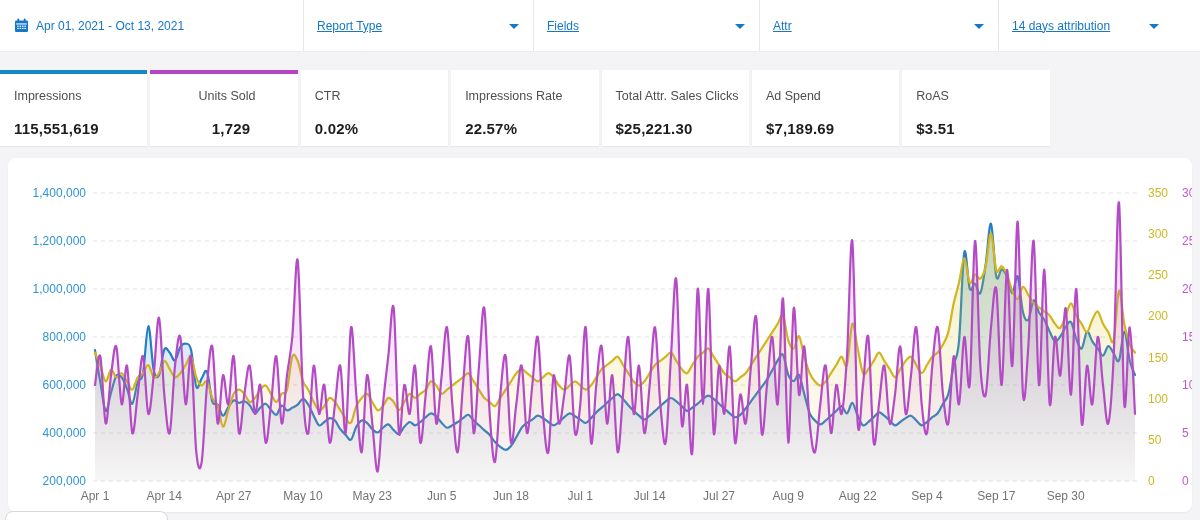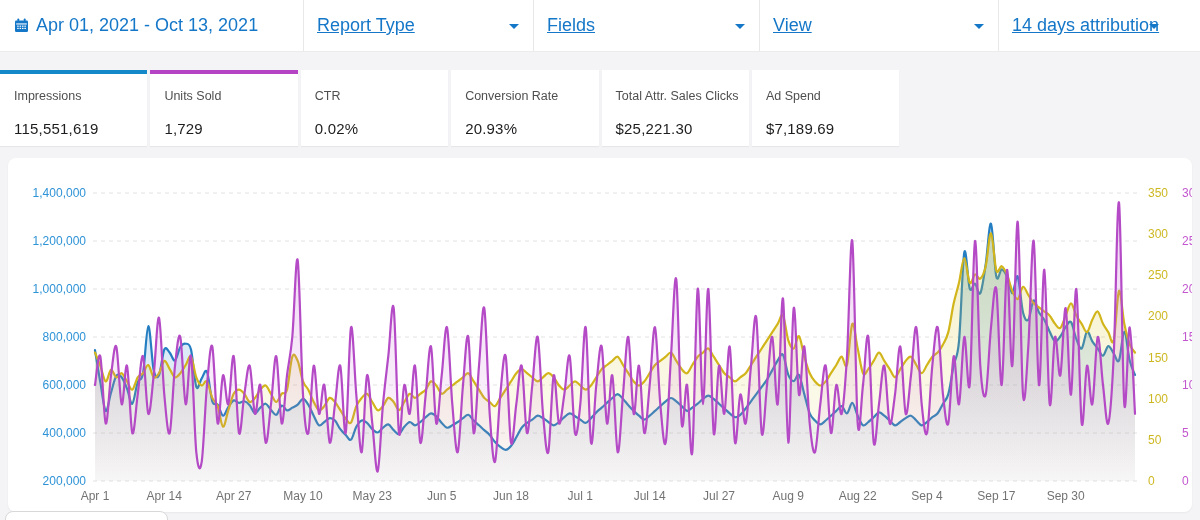--- a/index.html
+++ b/index.html
@@ -3,38 +3,38 @@
 <meta charset="utf-8">
 <style>
   * { margin:0; padding:0; box-sizing:border-box; }
   html,body { width:1200px; height:520px; overflow:hidden;
     font-family:"Liberation Sans", sans-serif; background:#f4f4f6; }
 
   
   .toolbar { position:absolute; left:0; top:0; width:1200px; height:52px;
     background:#ffffff; display:flex; border-bottom:1px solid #ececec; }
   .tb-sec { height:100%; display:flex; align-items:center; position:relative;
-    color:#1577c8; font-size:18px; }
+    color:#1577c8; font-size:12px; }
   .tb-sec + .tb-sec { border-left:1px solid #e8e8e8;text-decoration:underline; }
   .tb-date { width:303px; padding-left:14px; }
   .tb-dd { cursor:pointer; }
   .tb-dd .dd-label { padding-left:13px; }
   .caret { position:absolute; right:14px; top:50%; margin-top:-2px;
     width:0; height:0; border-left:5px solid transparent;
     border-right:5px solid transparent; border-top:5px solid #1577c8; }
   .cal-icon { margin-right:7px; flex:0 0 auto; }
 
   
   .metrics { position:absolute; left:0; top:70px; width:1200px; height:76px;
     display:grid; grid-template-columns:repeat(8,1fr); grid-gap:3px; }
   .mcard { background:#ffffff; border-top:4px solid transparent;
     padding:15px 0 0 14px; box-shadow:0 1px 1px rgba(0,0,0,0.05); }
   .mcard .mlabel { font-size:12.5px; color:#4f4f4f; line-height:15px;
     height:31px; padding-right:8px; }
-  .mcard .mvalue { font-size:15px; font-weight:normal; color:#1d1d1f;
+  .mcard .mvalue { font-size:15px; font-weight:bold; color:#1d1d1f;
     letter-spacing:.2px; }
 
   
   .chart-card { position:absolute; left:8px; top:158px; width:1184px; height:354px;
     background:#ffffff; border-radius:8px; box-shadow:0 1px 2px rgba(0,0,0,0.05); }
   .chart-card svg { display:block; }
 
   
   .bottom-sliver { position:absolute; left:5px; top:511px; width:163px; height:18px;
     background:#ffffff; border:1px solid #d8d8d8; border-radius:8px 8px 0 0; }
@@ -64,53 +64,57 @@
   </div>
   <div class="tb-sec tb-dd" style="width:230px">
     <span class="dd-label">Report Type</span>
     <span class="caret"></span>
   </div>
   <div class="tb-sec tb-dd" style="width:226px">
     <span class="dd-label">Fields</span>
     <span class="caret"></span>
   </div>
   <div class="tb-sec tb-dd" style="width:239px">
-    <span class="dd-label">View</span>
+    <span class="dd-label">Attr</span>
     <span class="caret"></span>
   </div>
   <div class="tb-sec tb-dd" style="width:175px">
     <span class="dd-label">14 days attribution</span>
     <span class="caret"></span>
   </div>
 </header>
 
 <section class="metrics">
   <div class="mcard" style="border-top-color: rgb(21, 136, 201);">
     <div class="mlabel">Impressions</div>
     <div class="mvalue">115,551,619</div>
   </div>
-  <div class="mcard" style="border-top-color: rgb(180, 68, 196);">
+  <div class="mcard" style="border-top-color: rgb(180, 68, 196); text-align: center;">
     <div class="mlabel">Units Sold</div>
     <div class="mvalue">1,729</div>
   </div>
   <div class="mcard">
     <div class="mlabel">CTR</div>
     <div class="mvalue">0.02%</div>
   </div>
   <div class="mcard">
-    <div class="mlabel">Conversion Rate</div>
-    <div class="mvalue">20.93%</div>
+    <div class="mlabel">Impressions Rate</div>
+    <div class="mvalue">22.57%</div>
   </div>
   <div class="mcard">
     <div class="mlabel">Total Attr. Sales Clicks</div>
     <div class="mvalue">$25,221.30</div>
   </div>
   <div class="mcard">
     <div class="mlabel">Ad Spend</div>
     <div class="mvalue">$7,189.69</div>
+  </div>
+  <div class="mcard">
+    <div class="mlabel">RoAS</div>
+    <div class="mvalue">$3.51</div>
   </div>
 </section>
 
 <section class="chart-card">
   <svg id="chart" width="1184" height="354" viewBox="0 0 1184 354">
       <defs>
         <linearGradient id="grad0" gradientUnits="userSpaceOnUse" x1="0" y1="35" x2="0" y2="323">
           <stop offset="0%" stop-color="#5ba3d9" stop-opacity="0.45"></stop>
           <stop offset="100%" stop-color="#5ba3d9" stop-opacity="0.03"></stop>
         </linearGradient>

